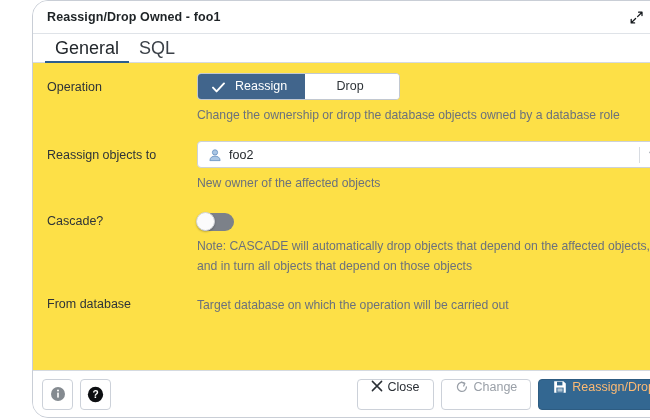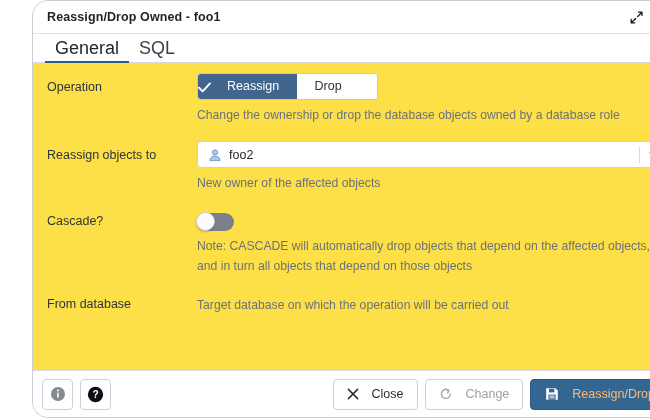--- a/index.html
+++ b/index.html
@@ -118,24 +118,24 @@
   
   .segmented {
     display: inline-flex;
     border-radius: 4px;
     overflow: hidden;
     border: 1px solid #c2c8d0;
     background: #fff;
   }
   .seg {
     font-size: 12.5px;
-    padding: 5px 18px 6px 0;
+    padding: 5px 18px 6px 14px;
     display: flex;
     align-items: flex-end;
-    gap: 16px;
+    gap: 10px;
     cursor: pointer;
     background: #ffffff;
     color: #2e3338;
     min-width: 62px;
     justify-content: center;
   }
   .seg.active {
     background: #41658c;
     color: #ffffff;
   }
@@ -227,22 +227,21 @@
   .spacer { flex: 1; }
   .btn {
     border: 1px solid #ccd1d9;
     border-radius: 4px;
     background: #ffffff;
     font-size: 12.5px;
     color: #2a2f35;
     padding: 0 13px;
     height: 29px;
     display: flex;
-    align-items: center;
-    gap: 13px;
+    gap: 5px;
     cursor: pointer;
   }
   .btn.muted { color: #9aa0a8; }
   .btn.primary {
     background: #336791;
     border-color: #2d5c82;
     color: #fdba74;
     font-weight: normal;
     padding: 0 14px;
   }

